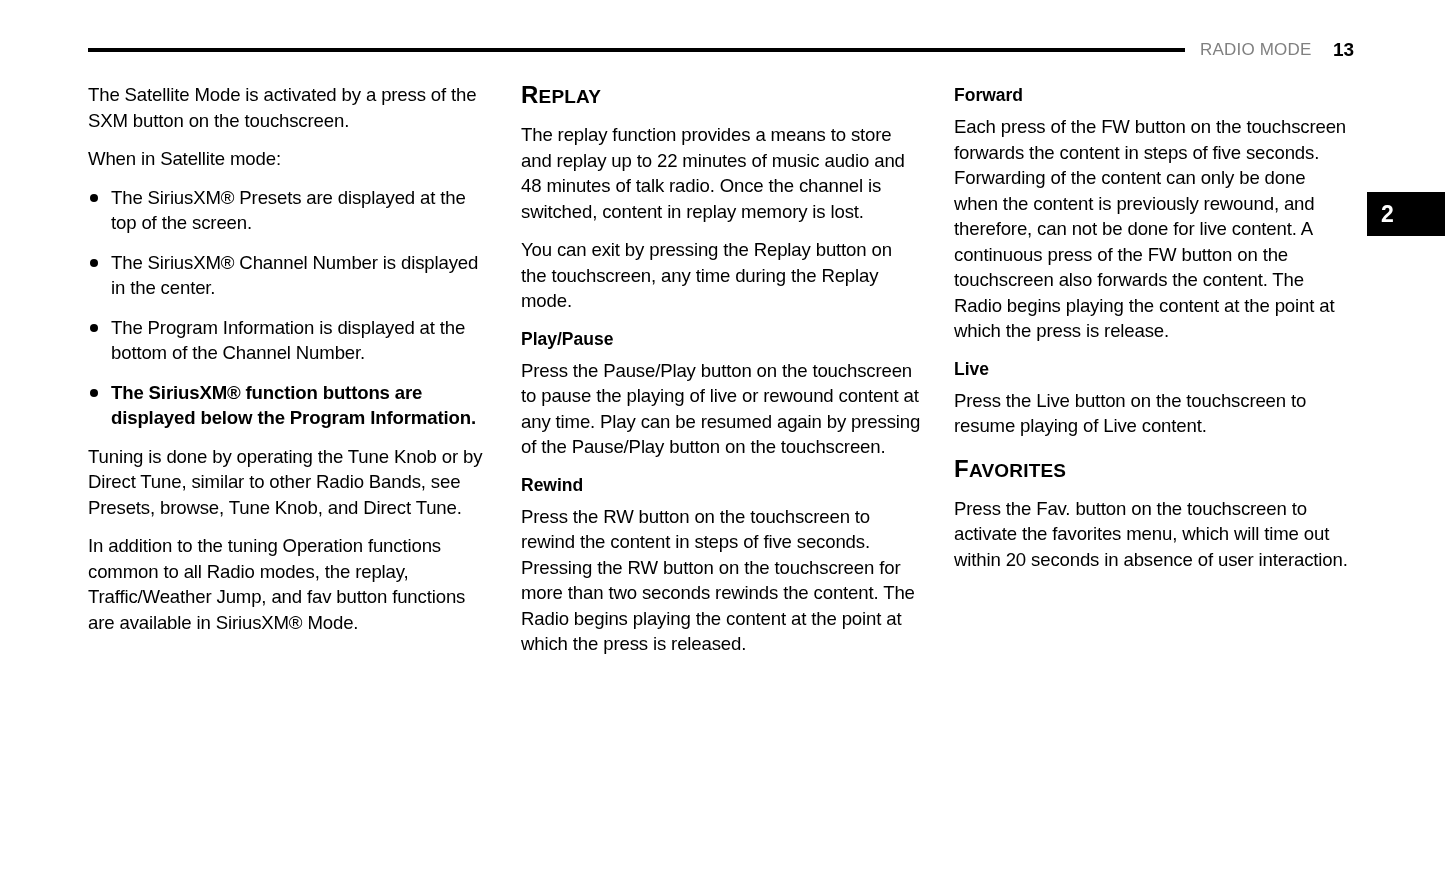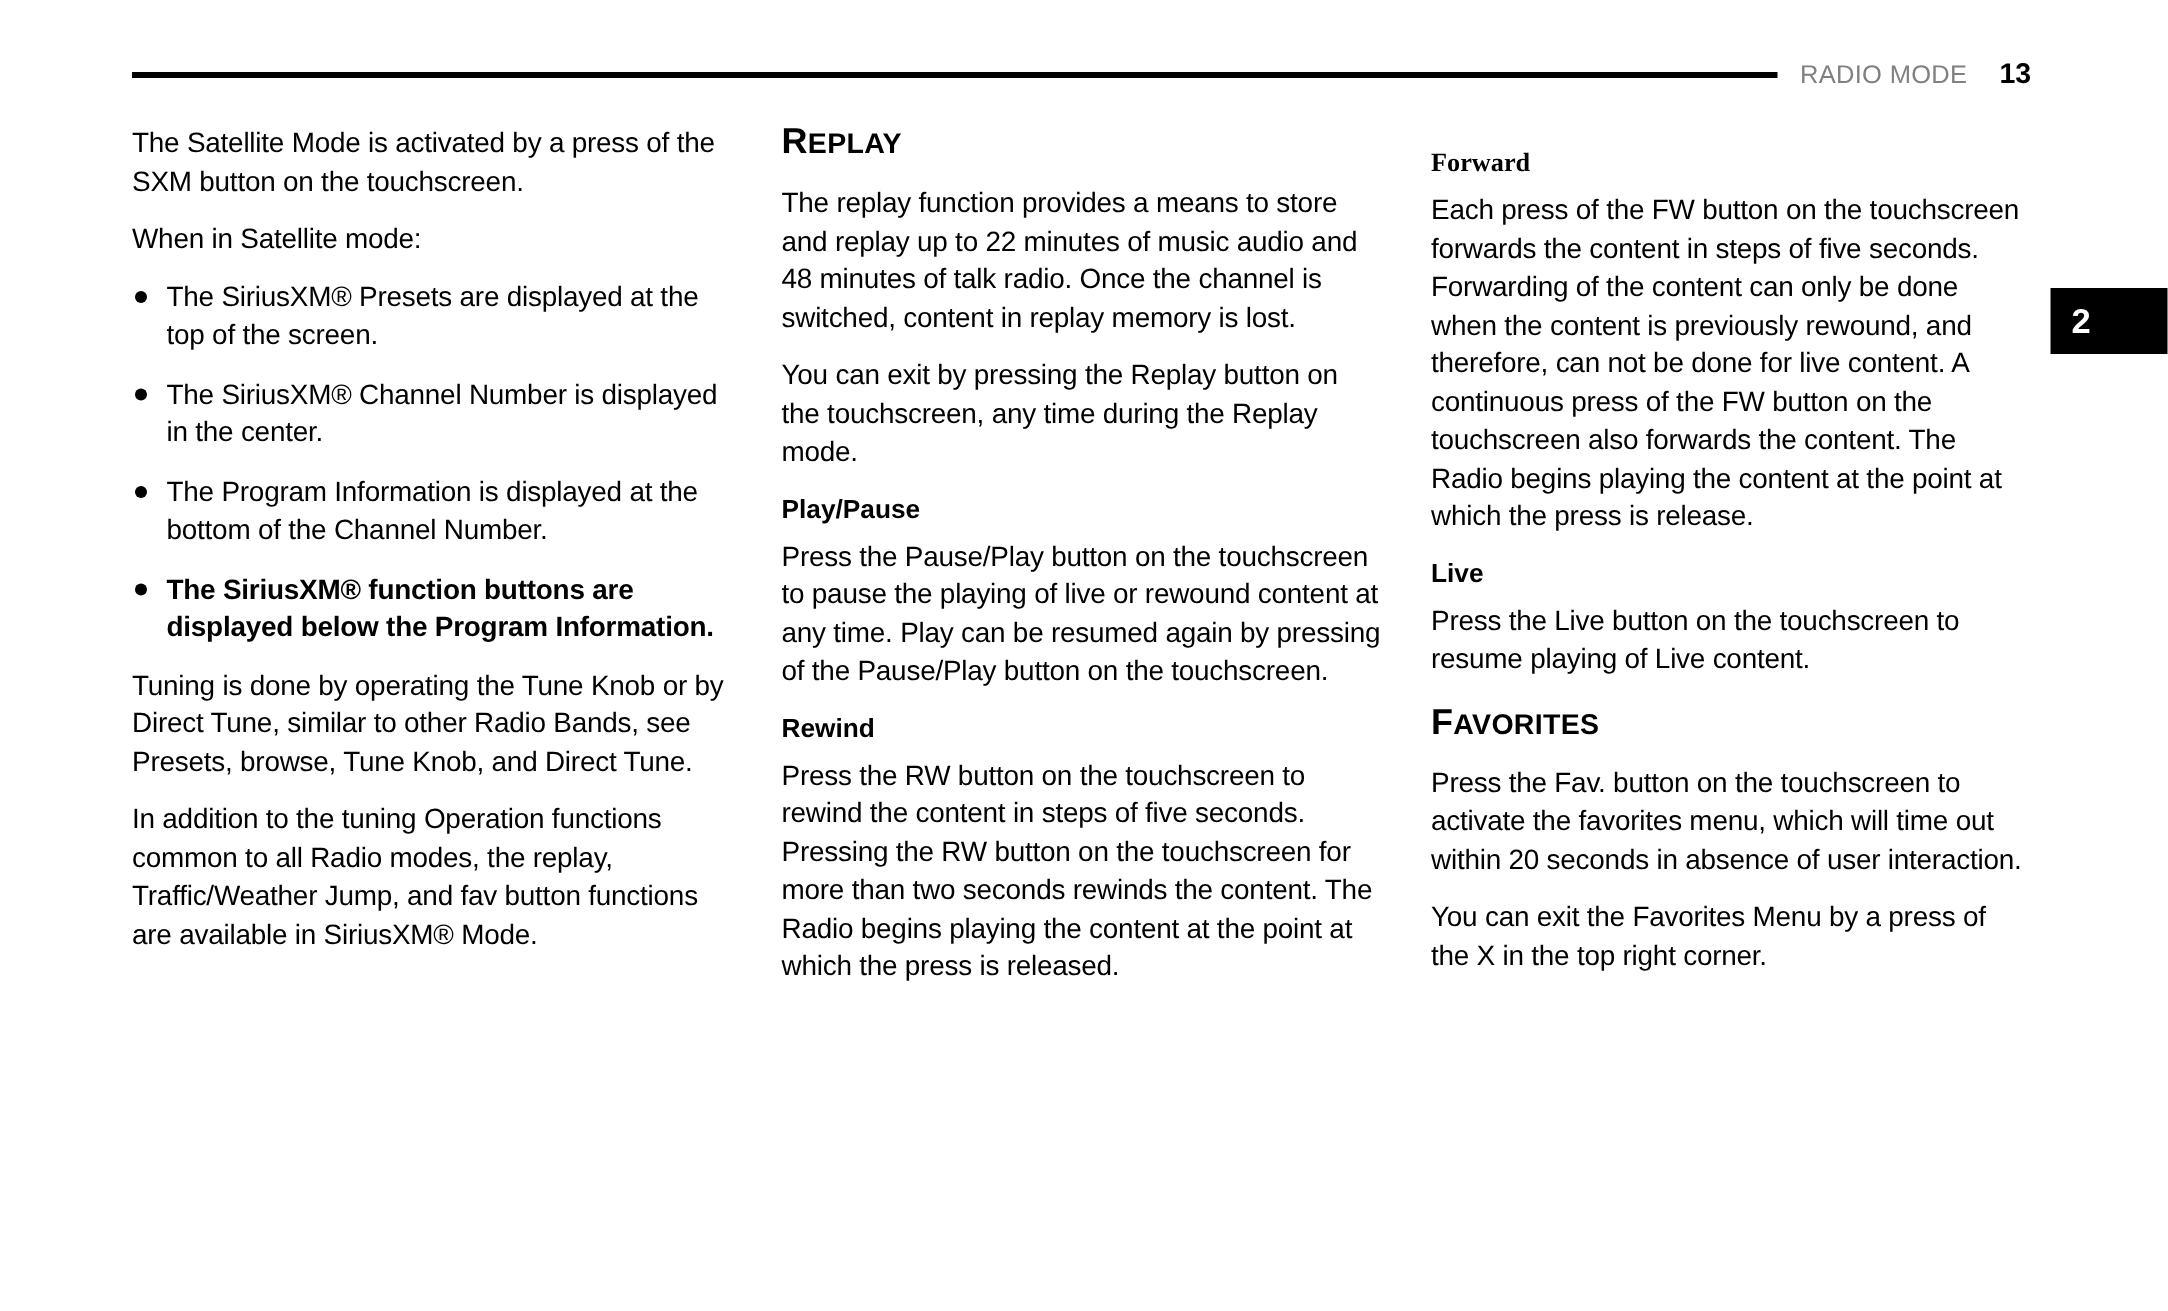--- a/index.html
+++ b/index.html
@@ -97,21 +97,21 @@
   }
   .h1 .cap { font-size: 24px; }
   .h1 .sc  { font-size: 19px; }
 
   .h2 {
     font-size: 17.5px;
     font-weight: bold;
     line-height: 21px;
     margin: 15px 0 8px 0;
   }
-  .h2.first { margin-top: 16px; font-family: Liberation Serif, serif; }
+  .h2.first { margin-top: 3px; }
 
   p.para {
     font-size: 18.6px;
     line-height: 25.5px;
     margin: 0 0 13px 0;
     letter-spacing: -0.15px;
   }
 
   ul.bullets {
     list-style: none;
@@ -204,16 +204,15 @@
     <p class="para">Each press of the FW button on the touchscreen forwards the content in steps of five seconds. Forwarding of the content can only be done when the content is previously rewound, and therefore, can not be done for live content. A continuous press of the FW button on the touchscreen also forwards the content. The Radio begins playing the content at the point at which the press is release.</p>
 
     <h2 class="h2">Live</h2>
 
     <p class="para">Press the Live button on the touchscreen to resume playing of Live content.</p>
 
     <h1 class="h1" style="margin-top:17px;"><span class="cap">F</span><span class="sc">AVORITES</span></h1>
 
     <p class="para">Press the Fav. button on the touchscreen to activate the favorites menu, which will time out within 20 seconds in absence of user interaction.</p>
 
-    <p class="para">You can exit the Favorites Menu by a press of the X in the top right corner.</p>
   </div>
 
 </div>
 
 </body></html>

